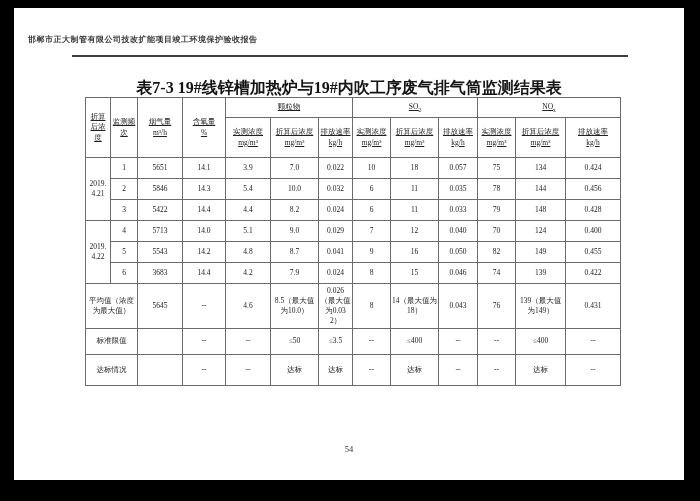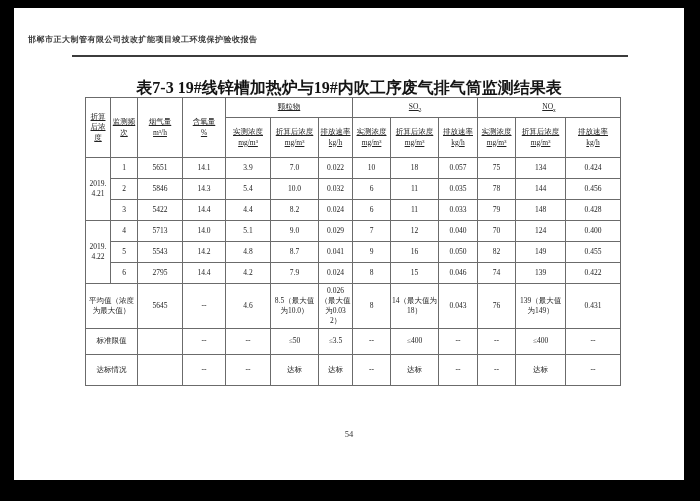--- a/index.html
+++ b/index.html
@@ -19,21 +19,21 @@
        vertical-align:middle;line-height:1.35;word-break:break-all;}
   .results th{font-weight:normal;text-decoration:underline;}
   tr.h1{height:20px;}
   tr.h2{height:40px;}
   tr.r-data{height:21px;}
   tr.sum-0{height:45px;}
   tr.sum-1{height:26px;}
   tr.sum-2{height:31px;}
   td.date-cell{white-space:pre-line;}
   .results sub{font-size:5.5px;}
-  .page-number{position:absolute;top:421px;left:0;width:100%;text-align:center;
+  .page-number{position:absolute;top:436px;left:0;width:100%;text-align:center;
        font-size:8.5px;color:#333;}
 </style>
 </head>
 <body>
 
 <div class="page">
 
   <div class="doc-header-title">邯郸市正大制管有限公司技改扩能项目竣工环境保护验收报告</div>
   <div class="doc-header-rule"></div>
 
@@ -190,21 +190,21 @@
           <td>0.041</td>
           <td>9</td>
           <td>16</td>
           <td>0.050</td>
           <td>82</td>
           <td>149</td>
           <td>0.455</td>
         </tr>
         <tr class="r-data">
           <td>6</td>
-          <td>2795</td>
+          <td>3683</td>
           <td>14.4</td>
           <td>4.2</td>
           <td>7.9</td>
           <td>0.024</td>
           <td>8</td>
           <td>15</td>
           <td>0.046</td>
           <td>74</td>
           <td>139</td>
           <td>0.422</td>

